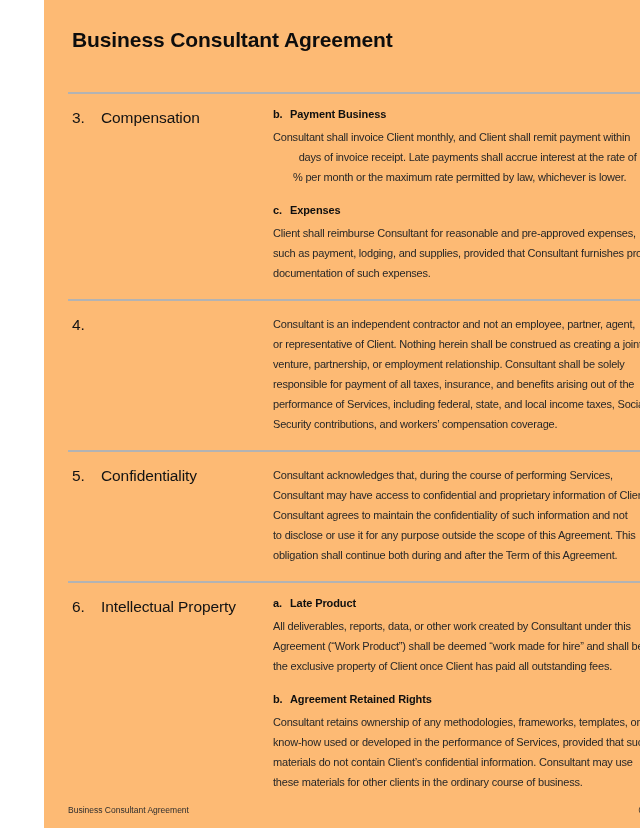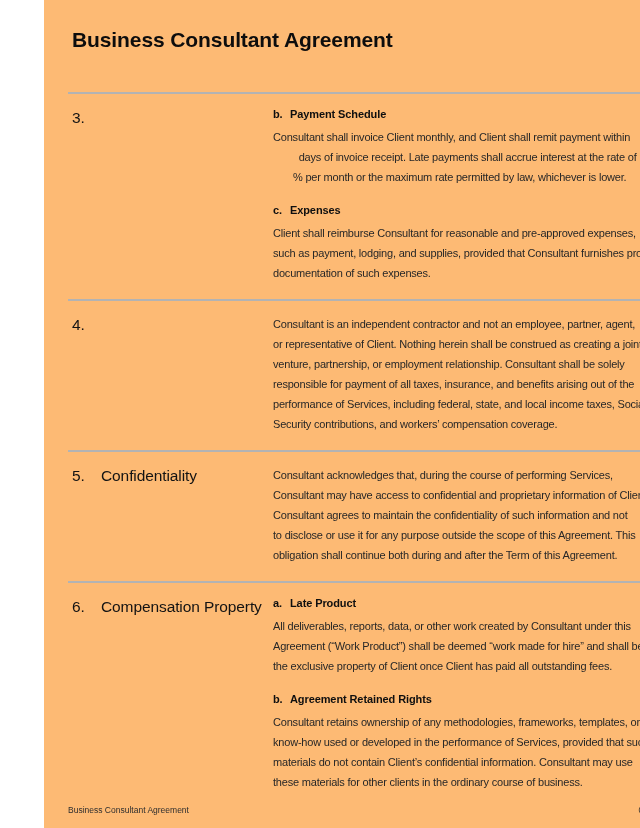--- a/index.html
+++ b/index.html
@@ -84,26 +84,27 @@
 <div class="page">
   <div class="content">
 
     <h1 class="doc-title">Business Consultant Agreement</h1>
 
     <div class="rule rule-after-title"></div>
 
     <div class="section">
       <div class="sec-left">
         <div class="sec-num">3.</div>
+        <div class="sec-title">Compensation</div>
       </div>
       <div class="sec-right">
         <div class="block">
           <div class="block-head">
             <span class="block-letter">b.</span>
-            <span class="block-title">Payment Schedule</span>
+            <span class="block-title">Payment Business</span>
           </div>
           <div class="para">Consultant shall invoice Client monthly, and Client shall remit payment within
          days of invoice receipt. Late payments shall accrue interest at the rate of
        % per month or the maximum rate permitted by law, whichever is lower.</div>
         </div>
         <div class="block">
           <div class="block-head">
             <span class="block-letter">c.</span>
             <span class="block-title">Expenses</span>
           </div>
@@ -144,21 +145,21 @@
 to disclose or use it for any purpose outside the scope of this Agreement. This
 obligation shall continue both during and after the Term of this Agreement.</div>
       </div>
     </div>
 
     <div class="rule"></div>
 
     <div class="section">
       <div class="sec-left">
         <div class="sec-num">6.</div>
-        <div class="sec-title">Compensation Property</div>
+        <div class="sec-title">Intellectual Property</div>
       </div>
       <div class="sec-right">
         <div class="block">
           <div class="block-head">
             <span class="block-letter">a.</span>
             <span class="block-title">Late Product</span>
           </div>
           <div class="para">All deliverables, reports, data, or other work created by Consultant under this
 Agreement (“Work Product”) shall be deemed “work made for hire” and shall be
 the exclusive property of Client once Client has paid all outstanding fees.</div>

